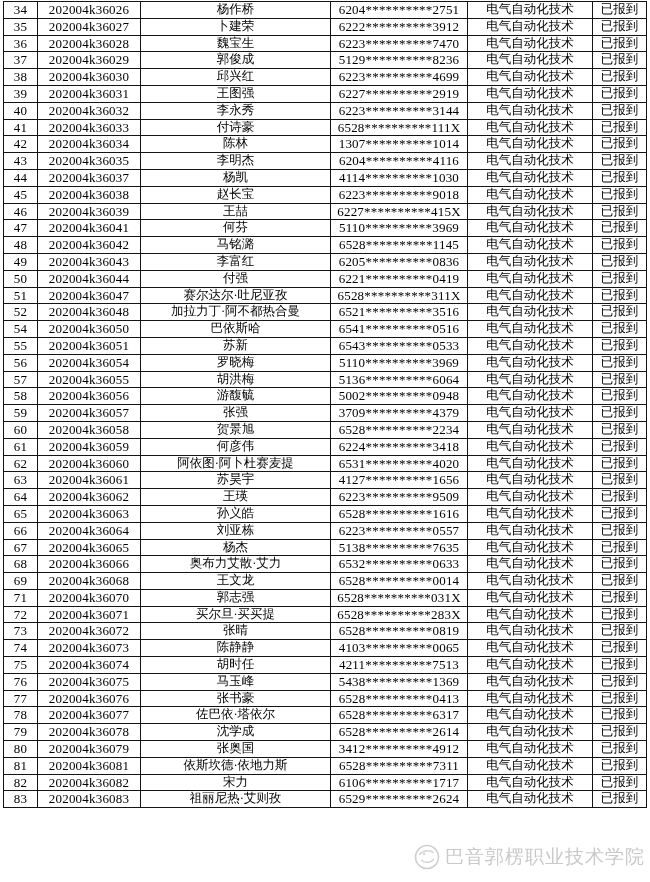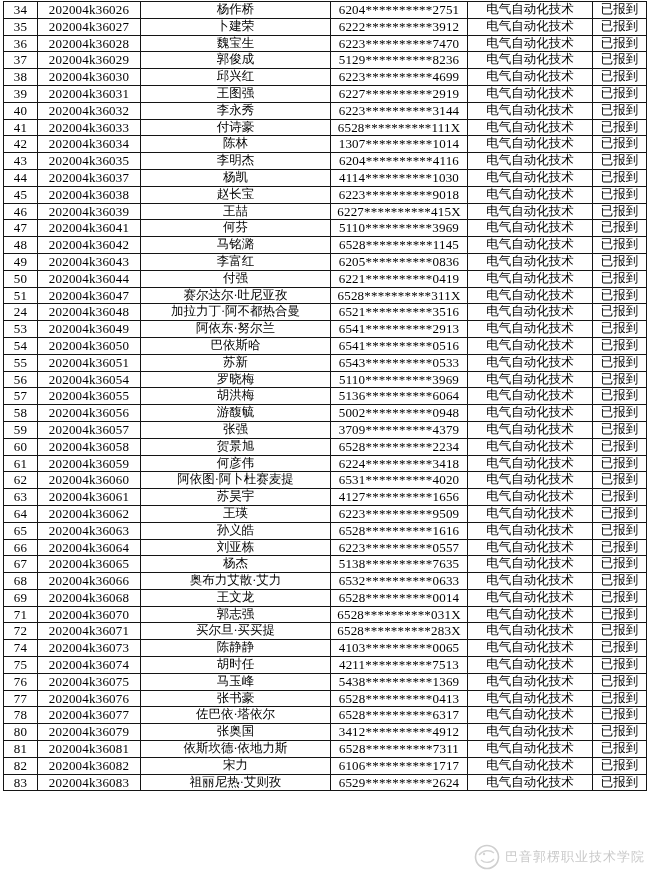--- a/index.html
+++ b/index.html
@@ -15,21 +15,21 @@
     border:1px solid #141414;
     text-align:center;vertical-align:middle;
     font-size:12.5px;color:#000;
     padding:0;height:15.8px;line-height:15.8px;
     white-space:nowrap;overflow:hidden;
   }
   td.num{font-size:13px;letter-spacing:0.2px;}
   .watermark{
     position:absolute;top:844px;right:5px;
     display:flex;align-items:center;gap:5px;
-    font-size:13px;letter-spacing:1px;
+    font-size:19px;letter-spacing:1px;
     user-select:none;
   }
   .watermark .wm-text{line-height:26px;}
   .wm-logo{width:26px;height:26px;flex:0 0 auto;}
 </style>
 </head>
 <body>
 
 <table>
   <colgroup>
@@ -179,32 +179,24 @@
       </tr>
       <tr>
         <td class="num">51</td>
         <td class="num">202004k36047</td>
         <td>赛尔达尔·吐尼亚孜</td>
         <td class="num">6528**********311X</td>
         <td>电气自动化技术</td>
         <td>已报到</td>
       </tr>
       <tr>
-        <td class="num">24</td>
+        <td class="num">52</td>
         <td class="num">202004k36048</td>
         <td>加拉力丁·阿不都热合曼</td>
         <td class="num">6521**********3516</td>
-        <td>电气自动化技术</td>
-        <td>已报到</td>
-      </tr>
-      <tr>
-        <td class="num">53</td>
-        <td class="num">202004k36049</td>
-        <td>阿依东·努尔兰</td>
-        <td class="num">6541**********2913</td>
         <td>电气自动化技术</td>
         <td>已报到</td>
       </tr>
       <tr>
         <td class="num">54</td>
         <td class="num">202004k36050</td>
         <td>巴依斯哈</td>
         <td class="num">6541**********0516</td>
         <td>电气自动化技术</td>
         <td>已报到</td>
@@ -339,20 +331,28 @@
       </tr>
       <tr>
         <td class="num">72</td>
         <td class="num">202004k36071</td>
         <td>买尔旦·买买提</td>
         <td class="num">6528**********283X</td>
         <td>电气自动化技术</td>
         <td>已报到</td>
       </tr>
       <tr>
+        <td class="num">73</td>
+        <td class="num">202004k36072</td>
+        <td>张晴</td>
+        <td class="num">6528**********0819</td>
+        <td>电气自动化技术</td>
+        <td>已报到</td>
+      </tr>
+      <tr>
         <td class="num">74</td>
         <td class="num">202004k36073</td>
         <td>陈静静</td>
         <td class="num">4103**********0065</td>
         <td>电气自动化技术</td>
         <td>已报到</td>
       </tr>
       <tr>
         <td class="num">75</td>
         <td class="num">202004k36074</td>
@@ -375,20 +375,28 @@
         <td>张书豪</td>
         <td class="num">6528**********0413</td>
         <td>电气自动化技术</td>
         <td>已报到</td>
       </tr>
       <tr>
         <td class="num">78</td>
         <td class="num">202004k36077</td>
         <td>佐巴依·塔依尔</td>
         <td class="num">6528**********6317</td>
+        <td>电气自动化技术</td>
+        <td>已报到</td>
+      </tr>
+      <tr>
+        <td class="num">79</td>
+        <td class="num">202004k36078</td>
+        <td>沈学成</td>
+        <td class="num">6528**********2614</td>
         <td>电气自动化技术</td>
         <td>已报到</td>
       </tr>
       <tr>
         <td class="num">80</td>
         <td class="num">202004k36079</td>
         <td>张奥国</td>
         <td class="num">3412**********4912</td>
         <td>电气自动化技术</td>
         <td>已报到</td>

